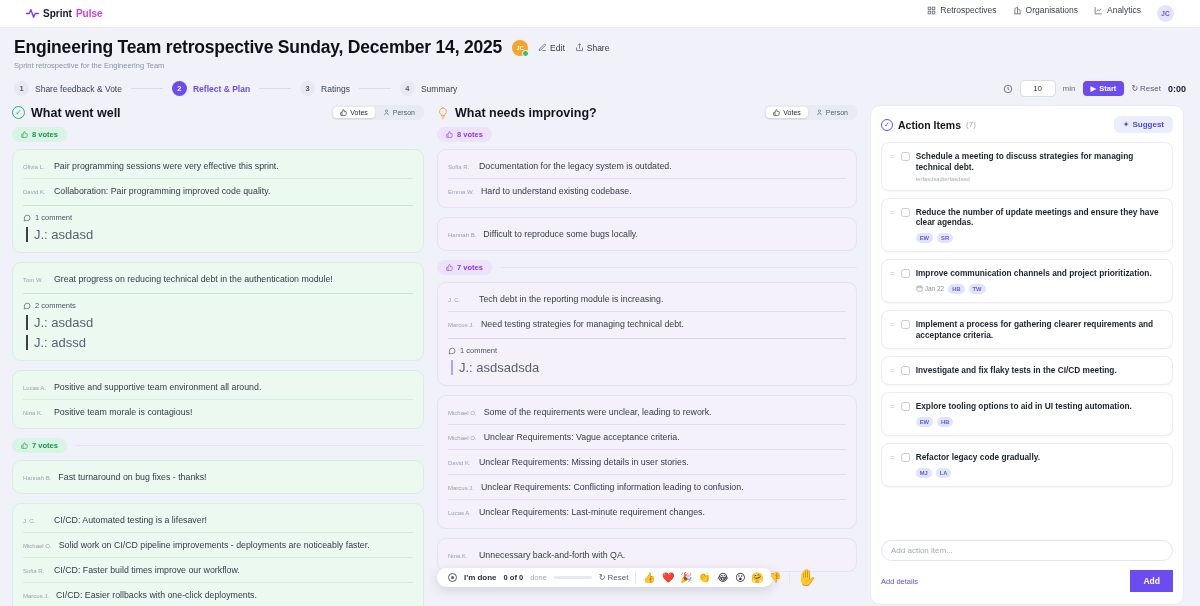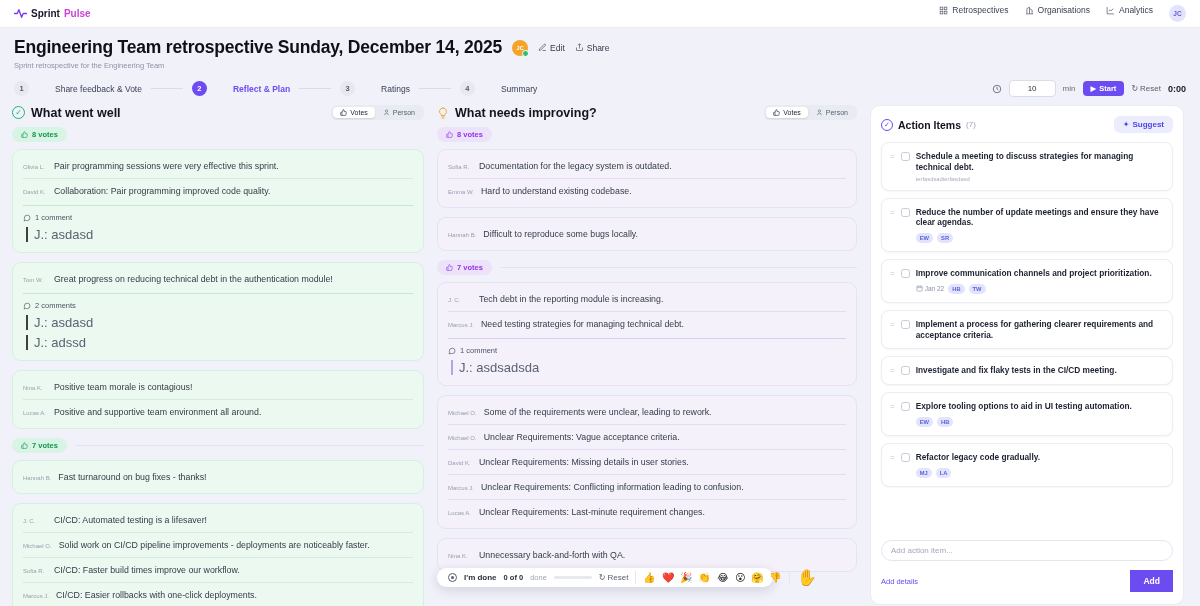--- a/index.html
+++ b/index.html
@@ -6,21 +6,21 @@
   html,body { width:1200px; height:606px; overflow:hidden; }
   body {
     font-family:"Liberation Sans","DejaVu Sans",sans-serif;
     background:#f0f1f9; color:#222; position:relative;
   }
   svg { display:block; }
 
   
   .topbar {
     height:28px; background:#fff; border-bottom:1px solid #ececf3;
-    display:flex; align-items:center; justify-content:space-between; padding:0 14px;
+    display:flex; align-items:center; justify-content:space-between; padding:0 26px;
   }
   .logo { display:flex; align-items:center; gap:4px; font-size:10px; font-weight:bold; color:#17172b; }
   .logo .pulse { color:#cf3ed8; }
   .nav { display:flex; align-items:flex-start; gap:16px; }
   .nav-item { display:flex; align-items:center; gap:4px; font-size:8.5px; color:#3c4254; cursor:pointer; }
   .nav-item svg { stroke:#5a6072; }
   .avatar {
     width:17px; height:17px; border-radius:50%; background:#e3e4fb; color:#5b5bd6;
     font-size:6.5px; font-weight:bold; display:flex; align-items:center; justify-content:center;
   }
@@ -42,28 +42,28 @@
   .subtitle { font-size:7.5px; color:#8d93a4; margin-top:3px; }
 
   
   .step-row { display:flex; align-items:center; justify-content:space-between; padding:8px 14px 6px; }
   .steps { display:flex; align-items:center; gap:9px; }
   .step { display:flex; align-items:center; gap:6px; }
   .step-num {
     width:15px; height:15px; border-radius:50%; background:#e7e8f0; color:#565d6e;
     font-size:7.5px; font-weight:bold; display:flex; align-items:center; justify-content:center;
   }
-  .step-label { font-size:8.5px; color:#3b4254;margin-left:20px; }
+  .step-label { font-size:8.5px; color:#3b4254; }
   .step.active .step-num { background:#6c4cf1; color:#fff; }
   .step.active .step-label { color:#6c4cf1; font-weight:bold; }
   .step-line { width:32px; height:1px; background:#d9dbe5; }
   .timer { display:flex; align-items:center; gap:7px; }
   .timer svg { stroke:#5a6072; }
   .timer-input {
-    width:47px; height:17px; border:1px solid #dadce6; border-radius:4px; background:#fff;
+    width:36px; height:17px; border:1px solid #dadce6; border-radius:4px; background:#fff;
     text-align:center; font-size:8px; color:#333; font-family:inherit;
   }
   .timer-unit { font-size:8px; color:#6a7083; }
   .start-btn {
     background:#6c4cf1; color:#fff; border:none; border-radius:4px; padding:3px 8px;
     font-size:7.5px; font-weight:bold; display:flex; align-items:center; gap:3px; cursor:pointer; font-family:inherit;
   }
   .reset-link { font-size:8px; color:#565d6e; display:flex; align-items:center; gap:2px; cursor:pointer; }
   .timer-value { font-size:9px; font-weight:bold; color:#20212b; }
 
@@ -364,26 +364,26 @@
             </span>
           <span>2 comments</span>
         </div>
         <div class="quote">J.: asdasd</div>
         <div class="quote">J.: adssd</div>
       </div>
     </div>
 
     <div class="card green">
       <div class="entry">
+          <span class="entry-author">Lucas A.</span>
+          <span class="entry-text">Positive and supportive team environment all around.</span>
+        </div>
+      <div class="entry">
           <span class="entry-author">Nina K.</span>
           <span class="entry-text">Positive team morale is contagious!</span>
-        </div>
-      <div class="entry">
-          <span class="entry-author">Lucas A.</span>
-          <span class="entry-text">Positive and supportive team environment all around.</span>
         </div>
     </div>
 
     <div class="badge-row">
       <span class="vote-badge green">
         <svg width="7" height="7" viewBox="0 0 24 24" fill="none" stroke-width="2">
             <path d="M14 9V5a3 3 0 00-3-3l-4 9v11h11.28a2 2 0 002-1.7l1.38-9a2 2 0 00-2-2.3zM7 22H4a2 2 0 01-2-2v-7a2 2 0 012-2h3"></path>
           </svg>
         <span>7 votes</span>
       </span>

